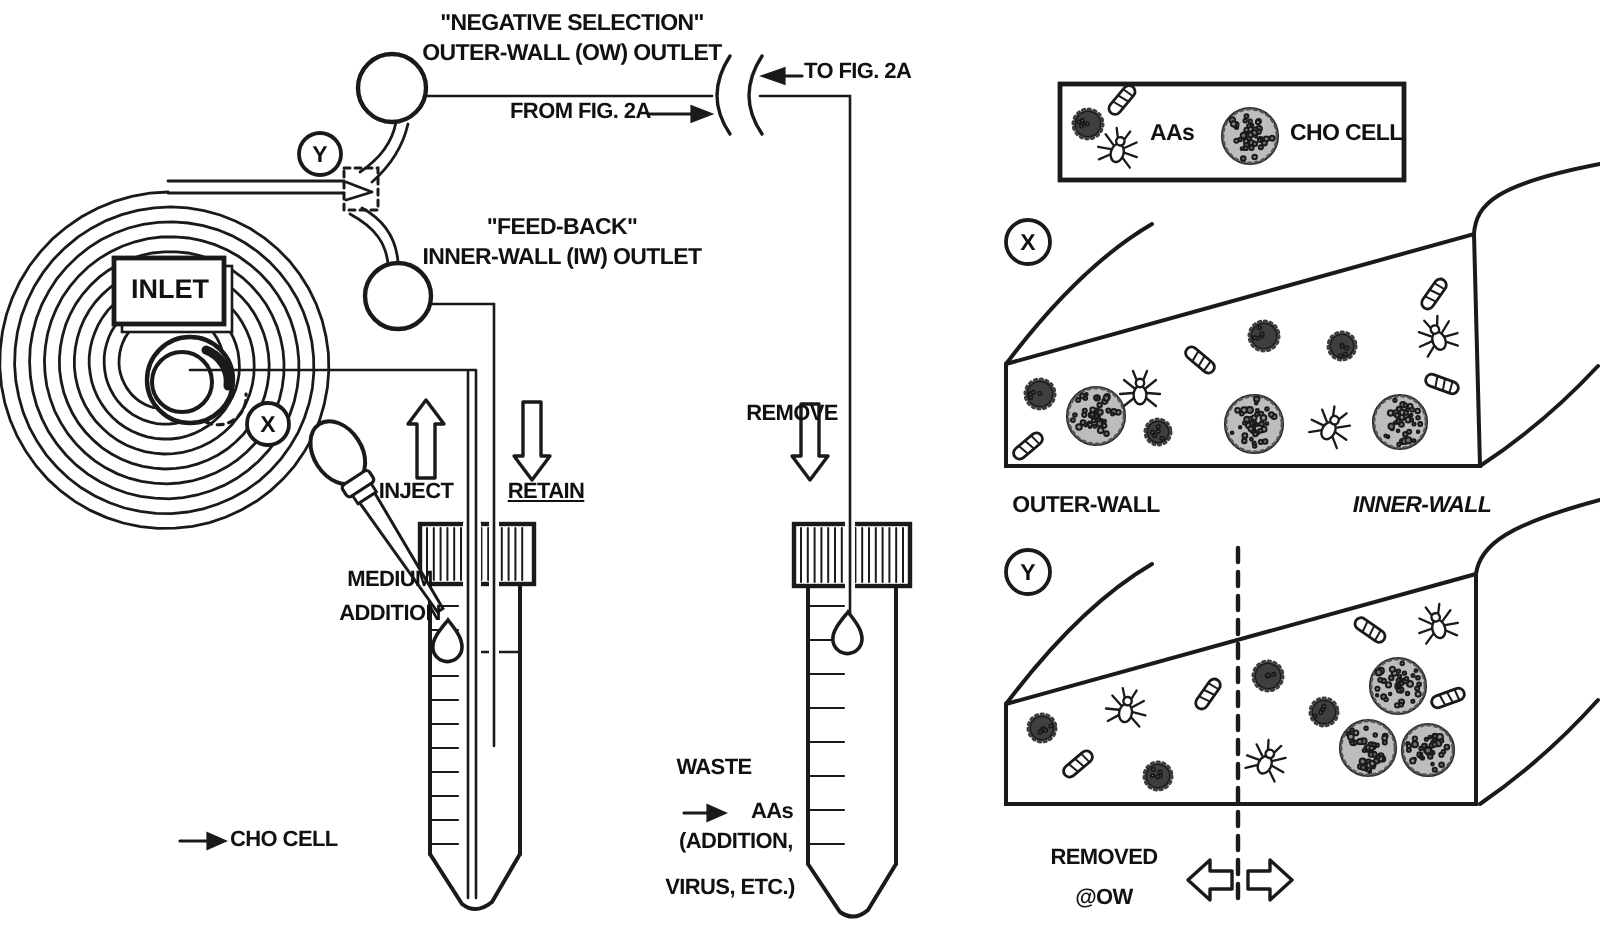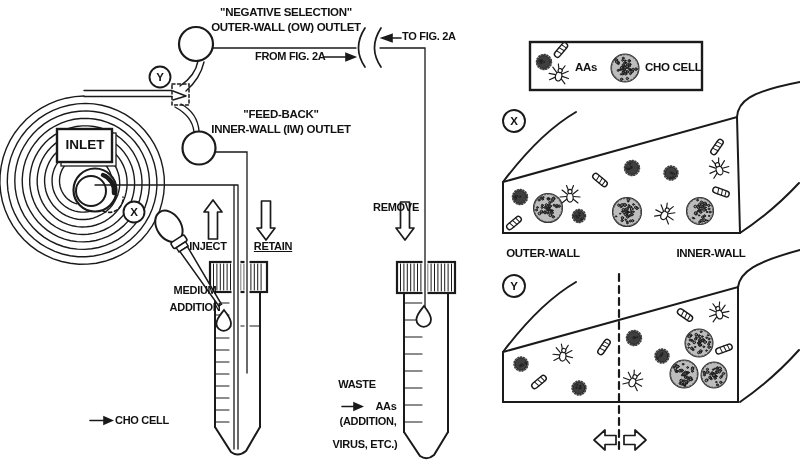--- a/index.html
+++ b/index.html
@@ -717,15 +717,17 @@
 
   <div class="lbl ctr" style="left:357px;top:378px;">WASTE</div>
   <div class="lbl ctr" style="left:386px;top:400px;">AAs</div>
   <div class="lbl ctr" style="left:368px;top:415px;">(ADDITION,</div>
   <div class="lbl ctr" style="left:365px;top:438px;">VIRUS, ETC.)</div>
 
   <div class="lbl t2" style="left:575px;top:60px;">AAs</div>
   <div class="lbl t2" style="left:645px;top:60px;">CHO CELL</div>
 
   <div class="lbl ctr t2" style="left:543px;top:246px;">OUTER-WALL</div>
-  <div class="lbl ctr t2" style="left:711px;top:246px;">INNER-WALL</div>
-
+  <div class="lbl ctr t2" style="left:711px;top:246px;font-style:italic;">INNER-WALL</div>
+
+  <div class="lbl ctr" style="left:552px;top:419px;line-height:20px;">REMOVED
+@OW</div>
 </div>
 
 </body></html>

